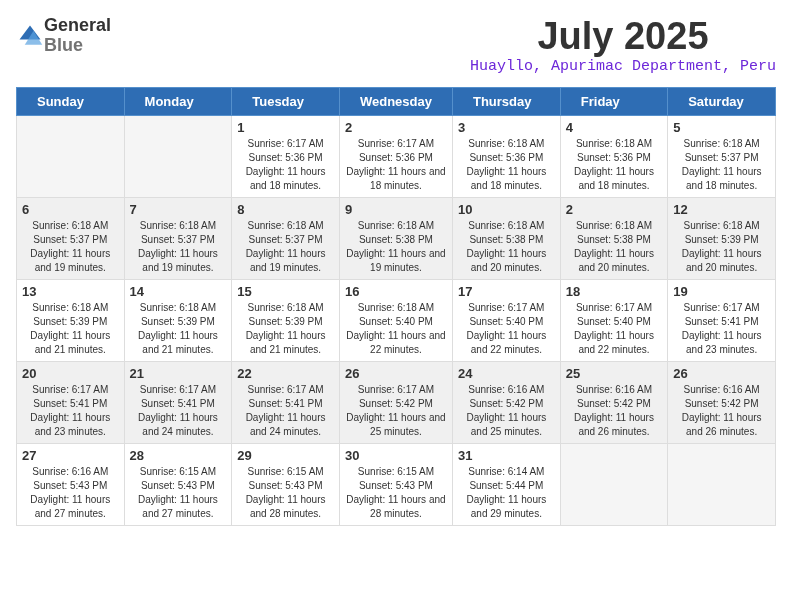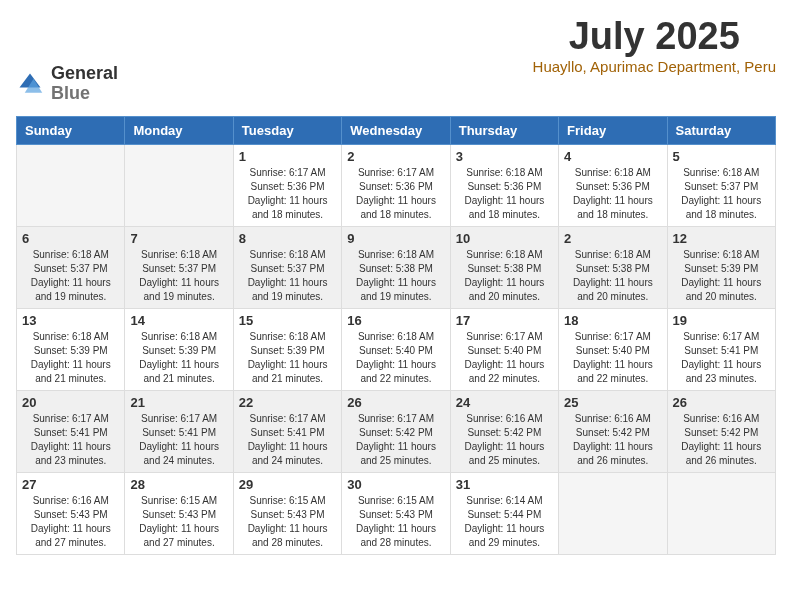--- a/index.html
+++ b/index.html
@@ -12,22 +12,21 @@
     }
     .header {
       display: flex;
       justify-content: space-between;
       align-items: flex-start;
       margin-bottom: 12px;
     }
     .logo {
       display: flex;
       align-items: center;
-      gap: 7px;
-      margin-top: 48px;
+      gap: 0;
     }
     .logo-text {
       display: flex;
       flex-direction: column;
       line-height: 1.1;
     }
     .logo-general {
       font-size: 18px;
       font-weight: bold;
       color: #333;
@@ -45,33 +44,34 @@
       text-align: center;
     }
     .month-title {
       font-size: 38px;
       font-weight: bold;
       color: #333;
       line-height: 1.1;
     }
     .location-title {
       font-size: 15px;
-      color: #a16207;
+      color: #6d28d9;
+      font-family: Liberation Mono, monospace;
     }
     .calendar {
       width: 100%;
       border-collapse: collapse;
       border: 1px solid #ccc;
     }
     .calendar th {
       background: #2e6db4;
       color: #fff;
       font-size: 13px;
       font-weight: bold;
-      padding: 6px 8px;
+      padding: 6px 20px;
       text-align: left;
       border: 1px solid #5590cc;
     }
     .calendar td {
       vertical-align: top;
       padding: 4px 5px;
       border: 1px solid #ddd;
       font-size: 10.5px;
       color: #333;
       background: #fff;

